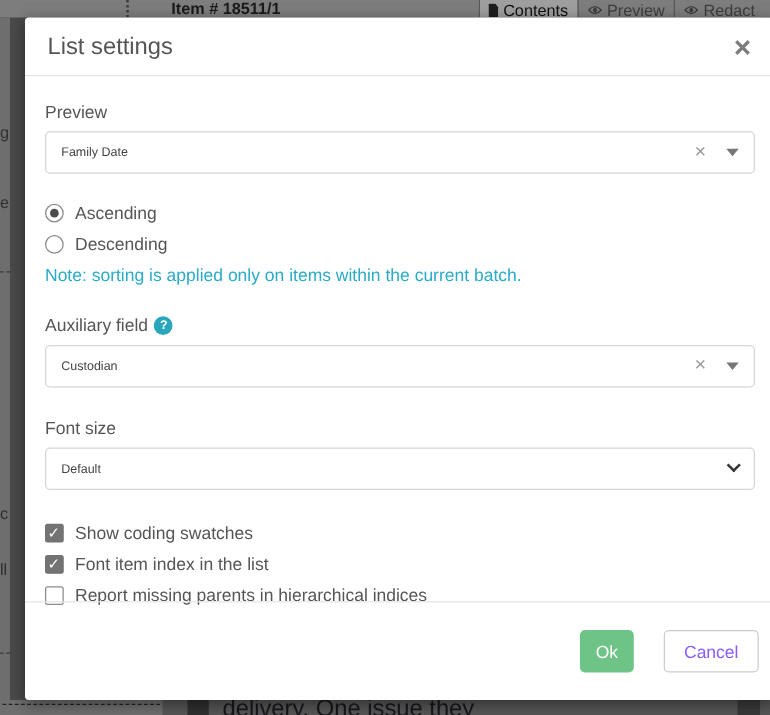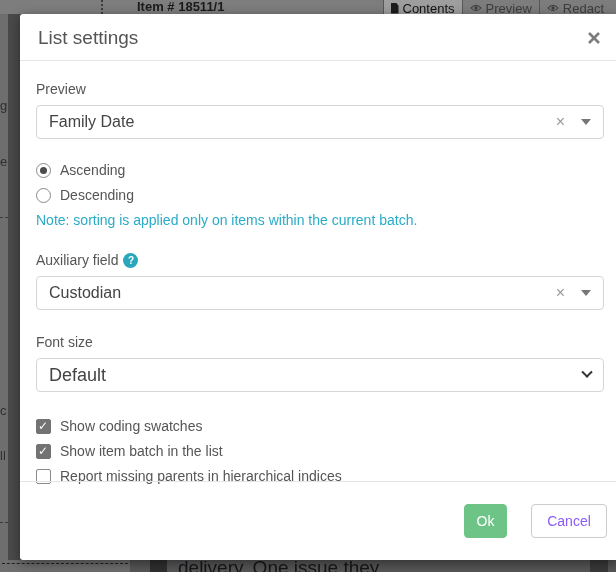--- a/index.html
+++ b/index.html
@@ -90,32 +90,32 @@
   .help-badge {
     width:15px; height:15px; border-radius:50%; background:#29a7bd;
     color:#ffffff; font-size:10px; font-weight:bold;
     display:inline-flex; align-items:center; justify-content:center; cursor:pointer;
   }
 
   .sel2 {
     margin-top:8px; height:34px; border:1px solid #d6d6d6; border-radius:4px;
     display:flex; align-items:center; padding:0 12px; cursor:pointer; background:#fff;
   }
-  .sel2 .value { flex:1; font-size:16px; color:#444444; }
+  .sel2 .value { flex:1; font-size:10px; color:#444444; }
   .sel2 .clear { color:#999999; font-size:16px; line-height:1; margin-right:16px; cursor:pointer; }
   .sel2 .arrow {
     width:0; height:0; border-left:5px solid transparent; border-right:5px solid transparent;
     border-top:6px solid #777777;
   }
   .nsel {
     margin-top:8px; height:34px; border:1px solid #d6d6d6; border-radius:4px;
     display:flex; align-items:center; justify-content:space-between;
     padding:0 12px; cursor:pointer; background:#fff;
   }
-  .nsel .value { font-size:18px; color:#444444; }
+  .nsel .value { font-size:10px; color:#444444; }
   .nsel .chev {
     width:8px; height:8px; border-right:2px solid #333; border-bottom:2px solid #333;
     transform: rotate(45deg) translate(-2px,-2px);
   }
 
   .radio-group { margin-top:14px; }
   .choice-row { display:flex; align-items:flex-end; gap:9px; height:25px; cursor:pointer; }
   .radio {
     width:15px; height:15px; border:1px solid #8a8a8a; border-radius:50%;
     position:relative; background:#fff; flex:0 0 auto;
@@ -249,21 +249,21 @@
       <span class="chev"></span>
     </div>
 
     <div class="check-group">
       <div class="choice-row">
         <span class="cbx on"></span>
         <span>Show coding swatches</span>
       </div>
       <div class="choice-row">
         <span class="cbx on"></span>
-        <span>Show item batch in the list</span>
+        <span>Font item index in the list</span>
       </div>
       <div class="choice-row">
         <span class="cbx"></span>
         <span>Report missing parents in hierarchical indices</span>
       </div>
     </div>
   </div>
 
   <div class="modal-footer">
     <div class="btn btn-ok">Ok</div>

